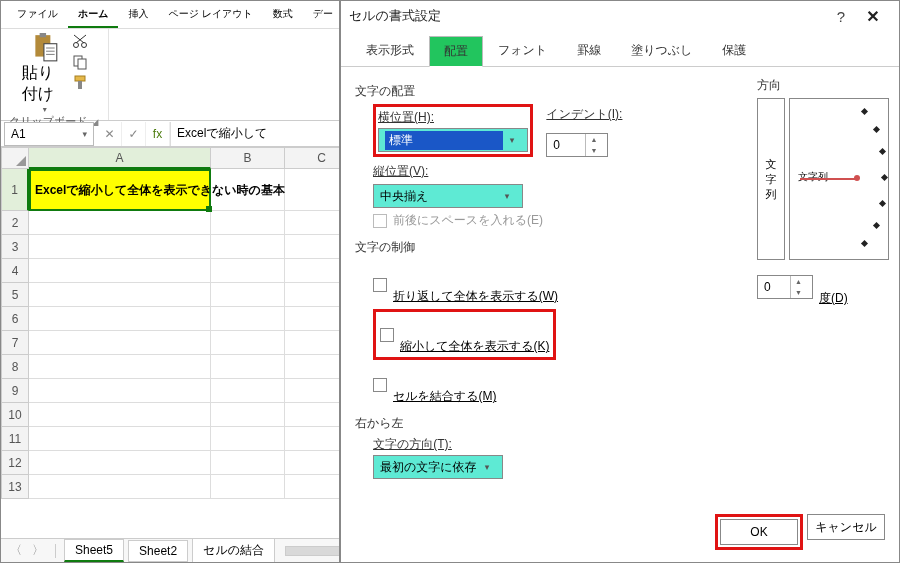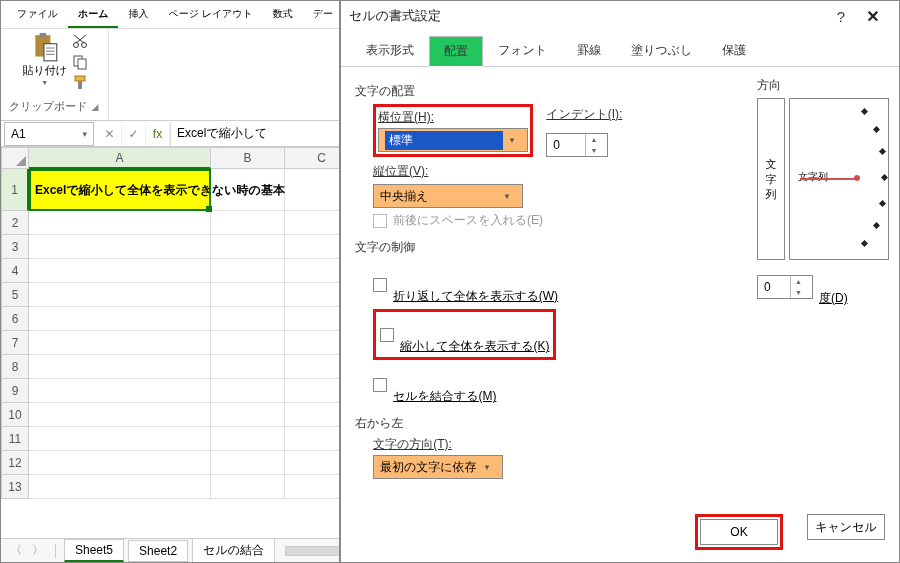--- a/index.html
+++ b/index.html
@@ -67,21 +67,21 @@
     align-items: flex-start;
     gap: 4px;
   }
   .paste-btn {
     display: flex;
     flex-direction: column;
     align-items: center;
     width: 46px;
   }
   .paste-btn svg { width: 26px; height: 30px; }
-  .paste-text { font-size: 11px; }
+  .paste-text { font-size: 16px; }
   .mini-col {
     display: flex;
     flex-direction: column;
     gap: 2px;
   }
   .mini-icon { width: 16px; height: 16px; }
   .font-body {
     display: flex;
     flex-direction: column;
     gap: 4px;
@@ -220,21 +220,21 @@
   .dlg-body { flex:1; padding:10px 14px 6px; position:relative; overflow:hidden; }
 
   .fieldset-label {
     font-size:12px; color:#333; margin:6px 0 4px;
   }
   .indent { margin-left:18px; }
 
   .select-box {
     height:24px; border:1px solid #888;
     display:flex; align-items:center; padding:0 6px;
-    font-size:12px; background:#fdba74;
+    font-size:12px; background:#5eead4;
     position:relative;
     justify-content:center;
   }
   .sel-caret {
     margin-left:auto; width:18px; height:100%;
     display:flex;align-items:center;justify-content:center;
     color:#555; font-size:9px;
   }
   .sel-highlight {
     background:#1a57c7; color:#fff; padding:1px 4px;
@@ -279,21 +279,21 @@
   .dial-line {
     position:absolute; left:10px; top:79px; width:58px; height:2px;
     background:#d05050;
   }
   .dial-endpoint { position:absolute; width:6px;height:6px;background:#d05050;border-radius:50%; }
   .dial-text { position:absolute; left:8px; top:71px; font-size:10px; }
   .dot { position:absolute; width:5px;height:5px; transform:rotate(45deg); background:#222; }
   .deg-row { display:flex;align-items:center;gap:6px;margin-top:6px; }
 
   .btn-row {
-    position:absolute; bottom:12px; right:14px; display:flex; gap:24px;
+    position:absolute; bottom:12px; right:14px; display:flex; gap:4px;
   }
   .dlg-btn {
     width:78px; height:26px;
     border:1px solid #888; background:#fff;
     display:flex;align-items:center;justify-content:center;
     font-size:12px;
   }
   .underline { text-decoration: underline; margin-top: 24px; }
 </style>
 </head>

